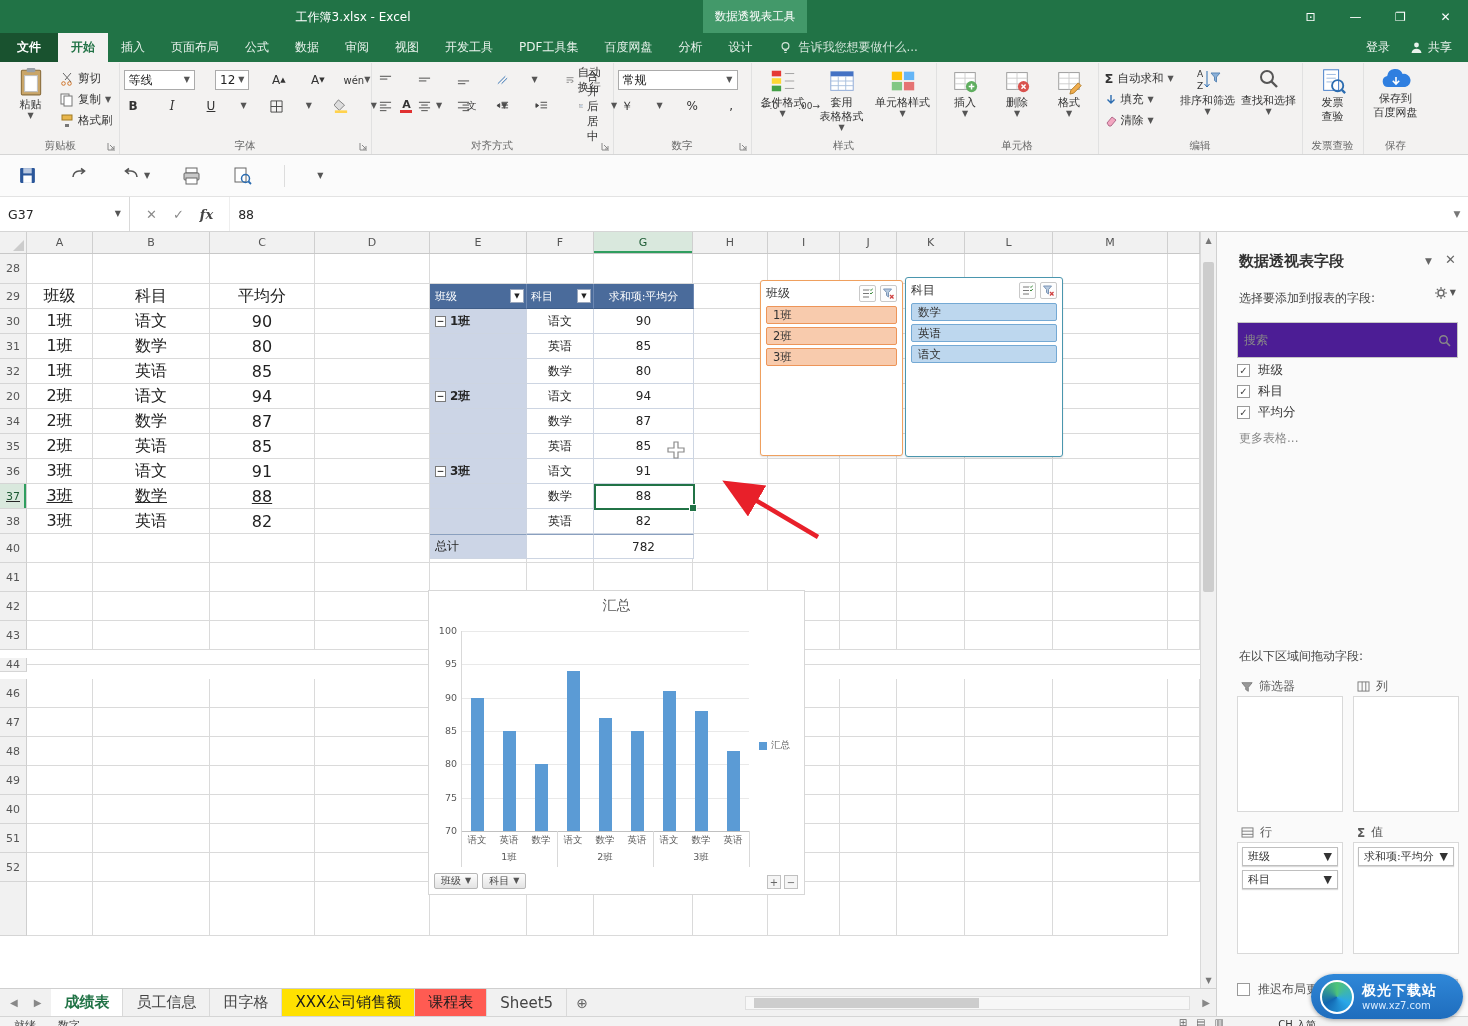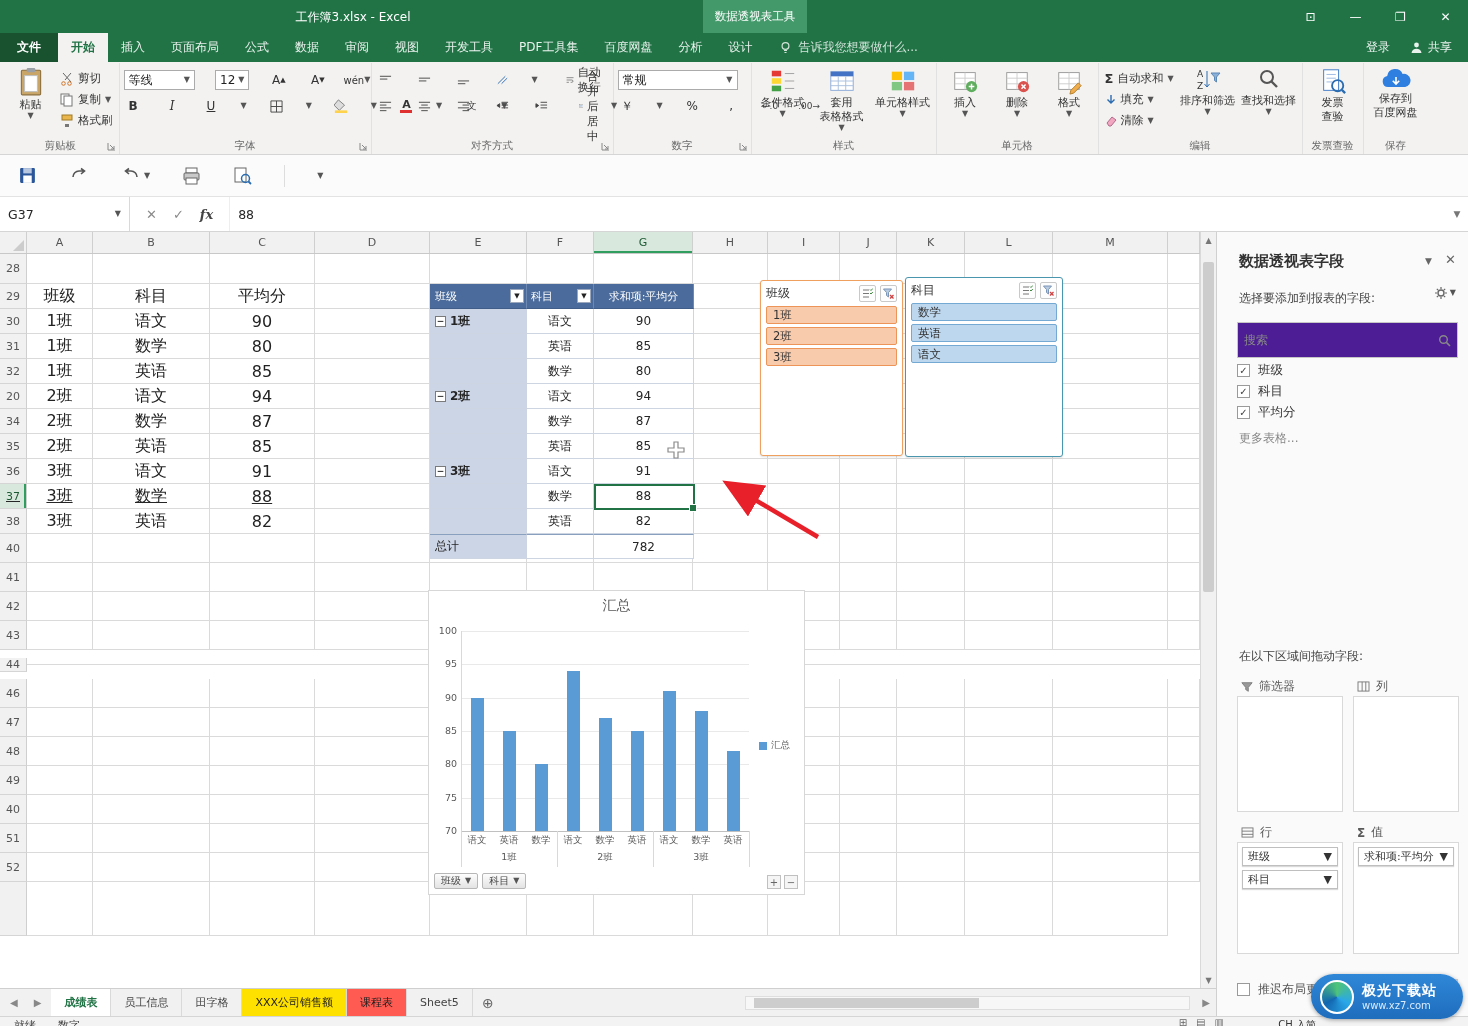--- a/index.html
+++ b/index.html
@@ -111,21 +111,21 @@
 .cellcursor{position:absolute;left:666px;top:186px;z-index:11}
 
 .vscroll{width:16px;background:#f1f1f1;border-left:1px solid #d9d9d9;position:relative;color:#777;font-size:8px}
 .vs-up{position:absolute;top:0;left:0;right:0;height:16px;display:flex;align-items:center;justify-content:center}
 .vs-dn{position:absolute;bottom:0;left:0;right:0;height:16px;display:flex;align-items:center;justify-content:center}
 .vs-thumb{position:absolute;left:2px;right:2px;top:30px;height:330px;background:#cdcdcd;border-radius:2px}
 
 .sheetbar{height:28px;display:flex;align-items:stretch;background:#f1f1f1;border-top:1px solid #cfcfcf;position:relative}
 .sb-nav{display:flex;align-items:center;padding:0 10px;color:#888;gap:16px;font-size:10px}
 .sheettabs{display:flex;align-items:stretch}
-.sheettab{padding:0 13px;display:flex;align-items:center;border-right:1px solid #d9d9d9;font-size:11px;color:#444;background:#f1f1f1;white-space:nowrap}
+.sheettab{padding:0 13px;display:flex;align-items:center;border-right:1px solid #d9d9d9;font-size:15px;color:#444;background:#f1f1f1;white-space:nowrap}
 .sheettab.active{background:#fff;color:#217346;font-weight:bold}
 .newsheet{width:30px;display:flex;align-items:center;justify-content:center;color:#666;font-size:14px}
 .hscroll{position:absolute;left:745px;right:26px;top:7px;height:14px;background:#f7f7f7;border:1px solid #dedede}
 .hthumb{position:absolute;left:8px;top:1px;width:225px;height:10px;background:#cdcdcd}
 .sb-end{position:absolute;right:6px;top:8px;color:#888;font-size:10px}
 
 .statusbar{height:10px;background:#f3f3f3;border-top:1px solid #d5d5d5;position:relative;overflow:hidden;font-size:11px;color:#444}
 .st-ready{position:absolute;left:14px;top:1px}
 .st-num{position:absolute;left:58px;top:1px}
 .st-views{position:absolute;right:244px;top:0;display:flex;gap:9px;color:#666;font-size:10px}

